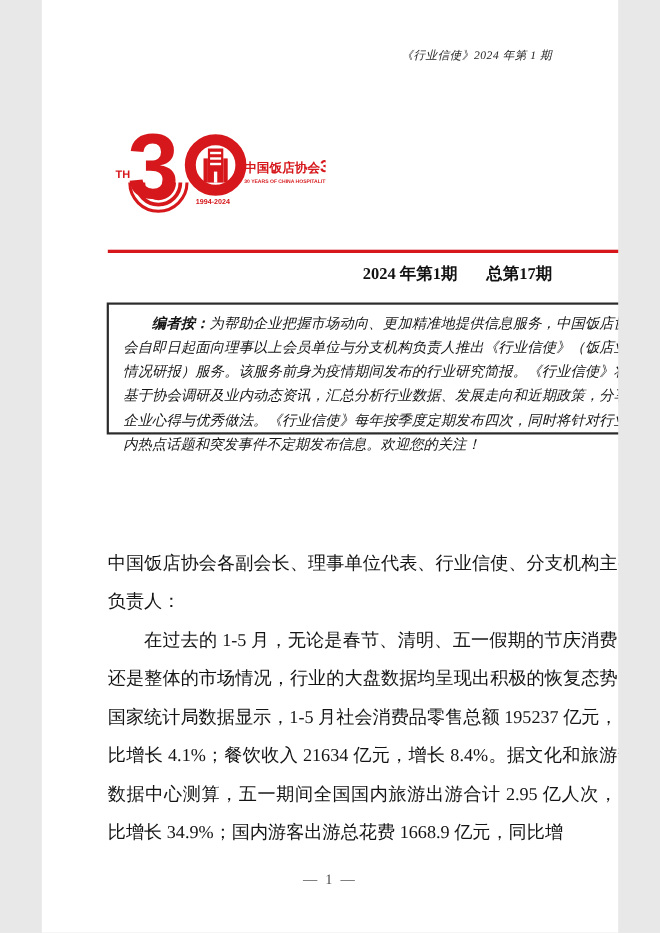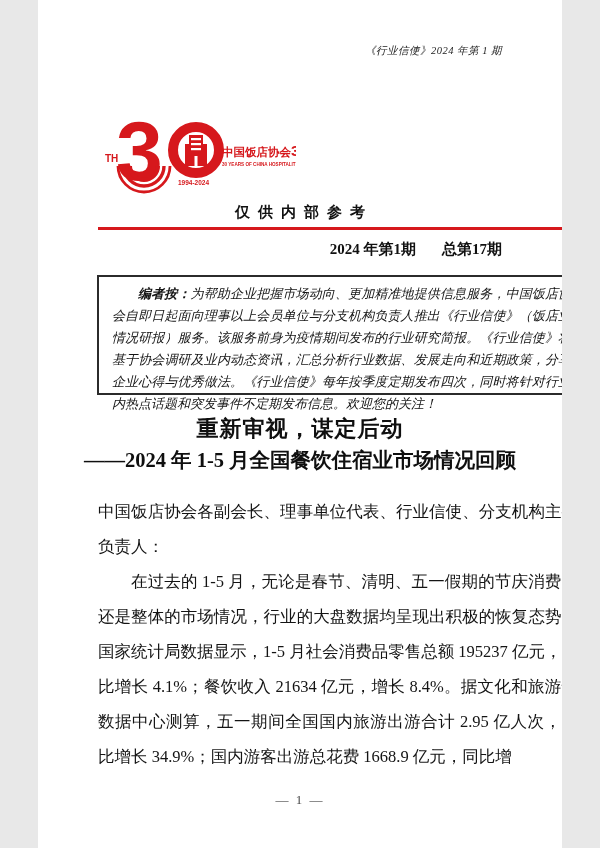--- a/index.html
+++ b/index.html
@@ -111,34 +111,29 @@
 
     <text x="118" y="52" fill="#d6181c" font-family="Liberation Sans, DejaVu Sans, sans-serif">
       <tspan font-size="11.5" font-weight="bold">中国饭店协会</tspan><tspan font-size="15.5" font-weight="bold">30周年</tspan>
     </text>
     <text x="118" y="62" font-size="4.6" font-weight="bold" fill="#d6181c" font-family="Liberation Sans, DejaVu Sans, sans-serif">30 YEARS OF CHINA HOSPITALITY ASSOCIATION</text>
   </svg>
 
   <div class="titles">
   </div>
 
-  <div class="confidential">仅供内部参考</div>
 
   <div class="red-rule"></div>
 
   <div class="issue-line"><span>2024 年第1期</span><span class="gap"></span><span>总第17期</span></div>
 
   <div class="editor-box">
     <div class="note-body"><span class="note-label">编者按：</span><span>为帮助企业把握市场动向、更加精准地提供信息服务，中国饭店协会自即日起面向理事以上会员单位与分支机构负责人推出《行业信使》（饭店业情况研报）服务。该服务前身为疫情期间发布的行业研究简报。《行业信使》将基于协会调研及业内动态资讯，汇总分析行业数据、发展走向和近期政策，分享企业心得与优秀做法。《行业信使》每年按季度定期发布四次，同时将针对行业内热点话题和突发事件不定期发布信息。欢迎您的关注！</span></div>
   </div>
 
-  <div class="article-heading">
-    <div class="line1">重新审视，谋定后动</div>
-    <div class="line2">——2024 年 1-5 月全国餐饮住宿业市场情况回顾</div>
-  </div>
 
   <div class="body-text">
     <p>中国饭店协会各副会长、理事单位代表、行业信使、分支机构主要负责人：</p>
     <p class="indent">在过去的 1-5 月，无论是春节、清明、五一假期的节庆消费，还是整体的市场情况，行业的大盘数据均呈现出积极的恢复态势。国家统计局数据显示，1-5 月社会消费品零售总额 195237 亿元，同比增长 4.1%；餐饮收入 21634 亿元，增长 8.4%。据文化和旅游部数据中心测算，五一期间全国国内旅游出游合计 2.95 亿人次，同比增长 34.9%；国内游客出游总花费 1668.9 亿元，同比增</p>
   </div>
 
   <div class="page-footer">— 1 —</div>
 
 </div>
 

